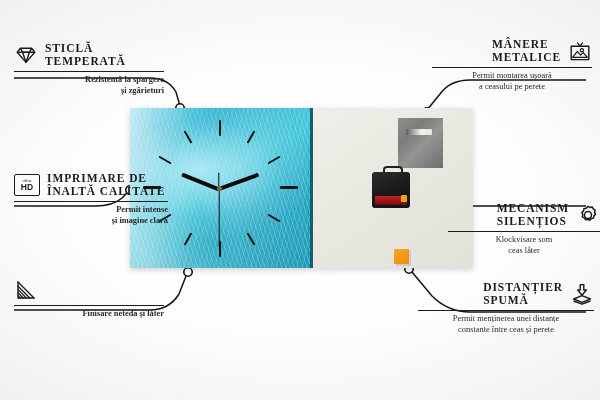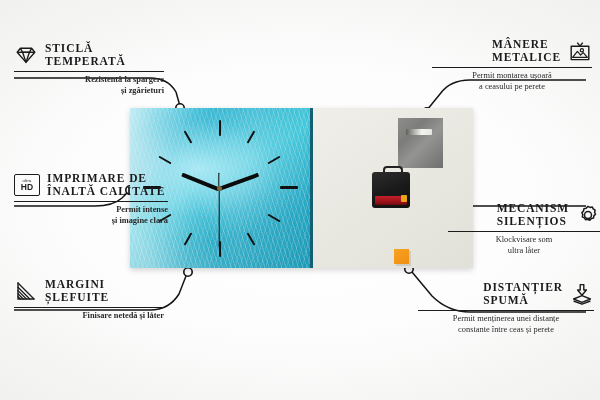--- a/index.html
+++ b/index.html
@@ -228,22 +228,20 @@
       <svg class="ico" viewBox="0 0 24 24">
         <g stroke="#1b1b1b" stroke-width="1.25" stroke-linecap="round">
           <path d="M4 4 L20 20"></path>
           <path d="M4 8.2 L15.8 20"></path>
           <path d="M4 11.6 L12.4 20"></path>
           <path d="M4 14.8 L9.2 20"></path>
           <path d="M4 17.6 L6.4 20"></path>
           <path d="M4 4 L4 20 L20 20" stroke-width="1.4" fill="none"></path>
         </g>
       </svg>
-      <div class="feat-title">MARGINI
-ȘLEFUITE</div>
     </div>
     <div class="rule" style="width:150px;"></div>
     <div class="feat-desc">Finisare netedă și låter</div>
   </div>
 
   <div class="feature right" id="f-hooks">
     <div class="feat-head">
       <div class="feat-title">MÂNERE
 METALICE</div>
       <svg class="ico" viewBox="0 0 24 24">
@@ -266,21 +264,21 @@
 SILENȚIOS</div>
       <svg class="ico" viewBox="0 0 24 24">
         <g fill="none" stroke="#1b1b1b" stroke-width="1.5" stroke-linejoin="round">
           <path d="M12 3.4 l2.0 1.0 2.2 -0.5 1.0 2.0 1.9 1.2 -0.5 2.2 0.9 2.0 -1.6 1.6 -0.4 2.2 -2.2 0.5 -1.6 1.6 -2.0 -0.9 -2.2 0.4 -1.2 -1.9 -2.0 -1.0 0.5 -2.2 -0.9 -2.0 1.6 -1.6 0.4 -2.2 2.2 -0.5 z"></path>
           <circle cx="12" cy="12" r="3.5"></circle>
         </g>
       </svg>
     </div>
     <div class="rule" style="width:152px;"></div>
     <div class="feat-desc">Klockvisare som
-ultra låter</div>
+ceas låter</div>
   </div>
 
   <div class="feature right" id="f-spacer">
     <div class="feat-head">
       <div class="feat-title">DISTANȚIER
 SPUMĂ</div>
       <svg class="ico" viewBox="0 0 24 24">
         <g fill="none" stroke="#1b1b1b" stroke-width="1.4" stroke-linejoin="round">
           <path d="M10.2 2.6 h3.6 v5.4 h2.6 L12 13.2 L7.6 8.0 h2.6 z"></path>
           <path d="M12 13.6 L20.4 17.0 L12 20.4 L3.6 17.0 Z"></path>

